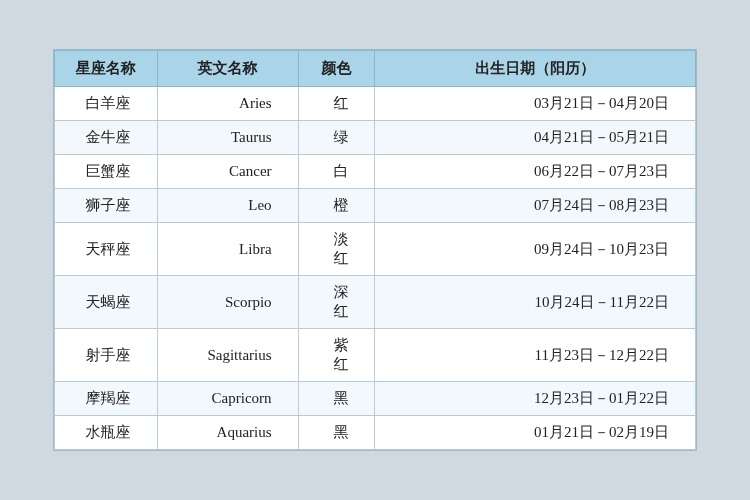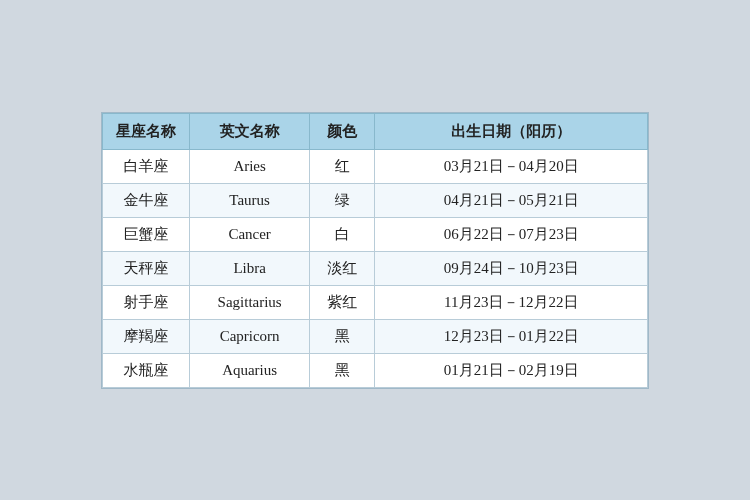--- a/index.html
+++ b/index.html
@@ -14,21 +14,21 @@
       background-color: #d0d8e0;
       display: flex;
       align-items: center;
       justify-content: center;
       font-family: "SimSun", "STSong", serif;
     }
 
     .table-container {
       background: #0369a1;
       border: 1px solid #a0b8c8;
-      width: 548px;
+      width: 644px;
     }
 
     table {
       width: 100%;
       border-collapse: collapse;
     }
 
     thead tr {
       background-color: #aad4e8;
     }
@@ -45,22 +45,22 @@
     tbody tr {
       background-color: #ffffff;
     }
 
     tbody tr:nth-child(even) {
       background-color: #f2f8fc;
     }
 
     tbody td {
       border: 1px solid #b8ccd8;
-      padding: 7px 12px;
-      text-align: center;
+      padding: 7px 26px;
+      text-align: right;
       font-size: 15px;
       color: #222;
     }
 
     .col-chinese { width: 16%; }
     .col-english { width: 22%; }
     .col-color   { width: 12%; font-family: Liberation Serif, serif; }
     .col-date    { width: 50%; }
   </style>
 </head>
@@ -89,24 +89,36 @@
           <td>绿</td>
           <td>04月21日－05月21日</td>
         </tr>
         <tr>
           <td>巨蟹座</td>
           <td>Cancer</td>
           <td>白</td>
           <td>06月22日－07月23日</td>
         </tr>
         <tr>
+          <td>狮子座</td>
+          <td>Leo</td>
+          <td>橙</td>
+          <td>07月24日－08月23日</td>
+        </tr>
+        <tr>
           <td>天秤座</td>
           <td>Libra</td>
           <td>淡红</td>
           <td>09月24日－10月23日</td>
+        </tr>
+        <tr>
+          <td>天蝎座</td>
+          <td>Scorpio</td>
+          <td>深红</td>
+          <td>10月24日－11月22日</td>
         </tr>
         <tr>
           <td>射手座</td>
           <td>Sagittarius</td>
           <td>紫红</td>
           <td>11月23日－12月22日</td>
         </tr>
         <tr>
           <td>摩羯座</td>
           <td>Capricorn</td>

